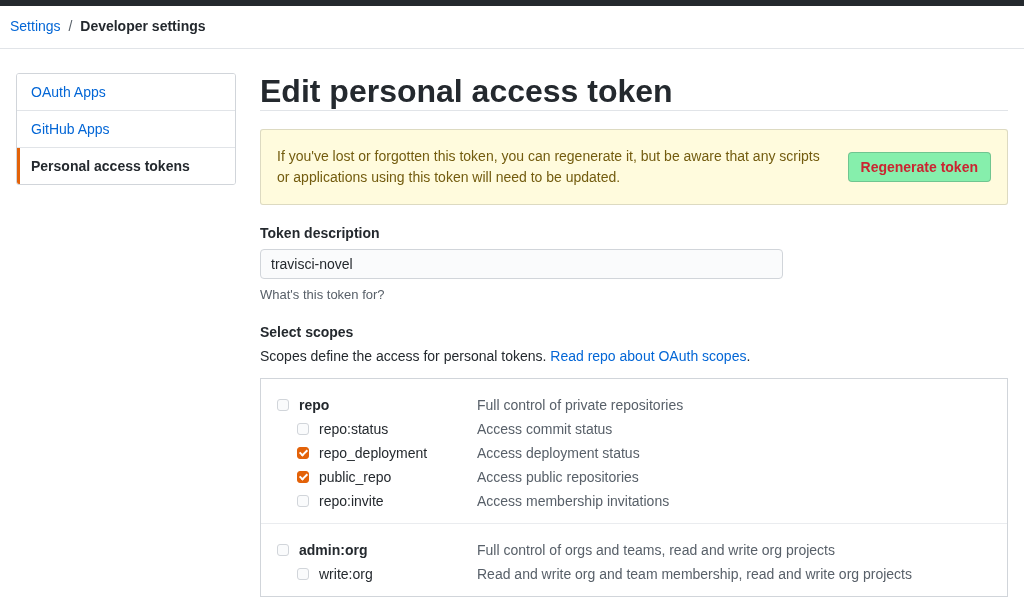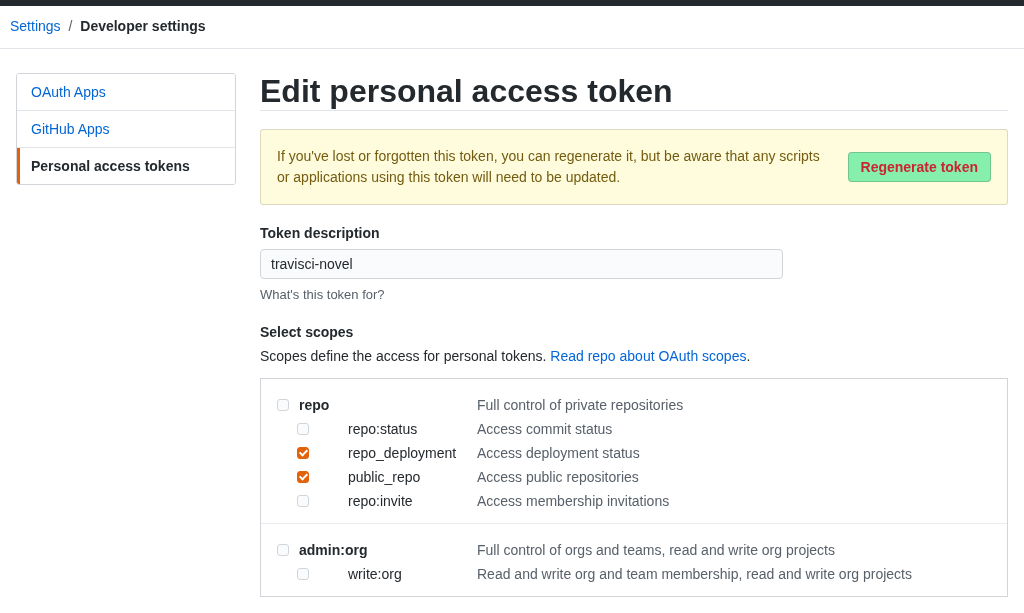--- a/index.html
+++ b/index.html
@@ -129,21 +129,21 @@
     flex-shrink: 0;
     display: flex;
     align-items: center;
   }
   .scope-desc-col {
     flex: 1;
     color: #586069;
     font-size: 14px;
   }
   .scope-row.parent .scope-label { font-weight: 600; }
-  .scope-row.child .scope-name-col { padding-left: 20px; gap: 29px; }
+  .scope-row.child .scope-name-col { padding-left: 20px; }
   .chk {
     appearance: none;
     width: 12px;
     height: 12px;
     border: 1px solid #d1d5da;
     border-radius: 3px;
     margin-right: 10px;
     cursor: pointer;
     position: relative;
     flex-shrink: 0;

